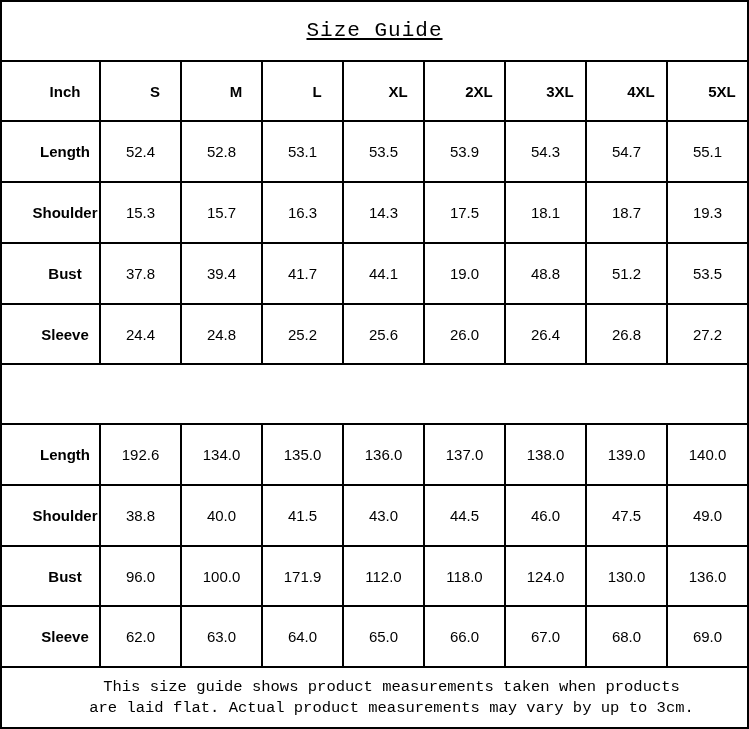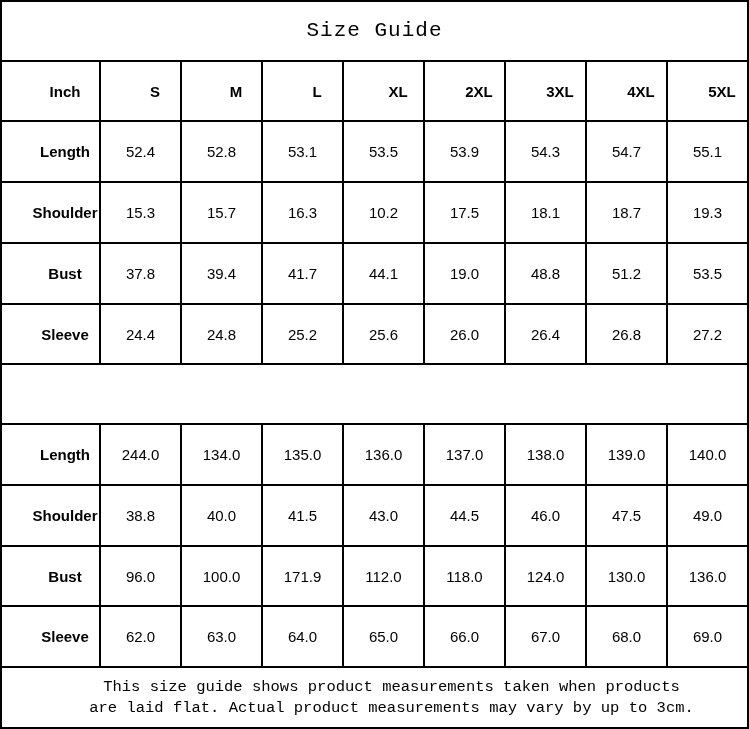--- a/index.html
+++ b/index.html
@@ -28,21 +28,21 @@
     text-align: center;
     vertical-align: middle;
     padding: 0;
     font-size: 15px;
     color: #000000;
     background: #ffffff;
   }
   col.label-col { width: 99px; }
   tr.body-row { height: 56px; }
   
-  tr.title-row { height: 55px; }
+  tr.title-row { height: 55px; text-decoration: underline; }
   tr.title-row td {
     font-family: "Liberation Mono", "DejaVu Sans Mono", monospace;
     font-size: 21px;
     font-weight: 400;
     letter-spacing: 1px;
   }
   
   table.size-guide th {
     font-weight: bold;
     padding-left: 29px;
@@ -105,21 +105,21 @@
           <td class="value-cell">53.9</td>
           <td class="value-cell">54.3</td>
           <td class="value-cell">54.7</td>
           <td class="value-cell">55.1</td>
         </tr>
         <tr class="body-row">
           <th>Shoulder</th>
           <td class="value-cell">15.3</td>
           <td class="value-cell">15.7</td>
           <td class="value-cell">16.3</td>
-          <td class="value-cell">10.2</td>
+          <td class="value-cell">14.3</td>
           <td class="value-cell">17.5</td>
           <td class="value-cell">18.1</td>
           <td class="value-cell">18.7</td>
           <td class="value-cell">19.3</td>
         </tr>
         <tr class="body-row">
           <th>Bust</th>
           <td class="value-cell">37.8</td>
           <td class="value-cell">39.4</td>
           <td class="value-cell">41.7</td>
@@ -142,21 +142,21 @@
         </tr>
       </tbody>
     <tbody>
       <tr class="spacer-row">
         <td colspan="9"></td>
       </tr>
     </tbody>
     <tbody>
         <tr class="body-row">
           <th>Length</th>
-          <td class="value-cell">244.0</td>
+          <td class="value-cell">192.6</td>
           <td class="value-cell">134.0</td>
           <td class="value-cell">135.0</td>
           <td class="value-cell">136.0</td>
           <td class="value-cell">137.0</td>
           <td class="value-cell">138.0</td>
           <td class="value-cell">139.0</td>
           <td class="value-cell">140.0</td>
         </tr>
         <tr class="body-row">
           <th>Shoulder</th>

